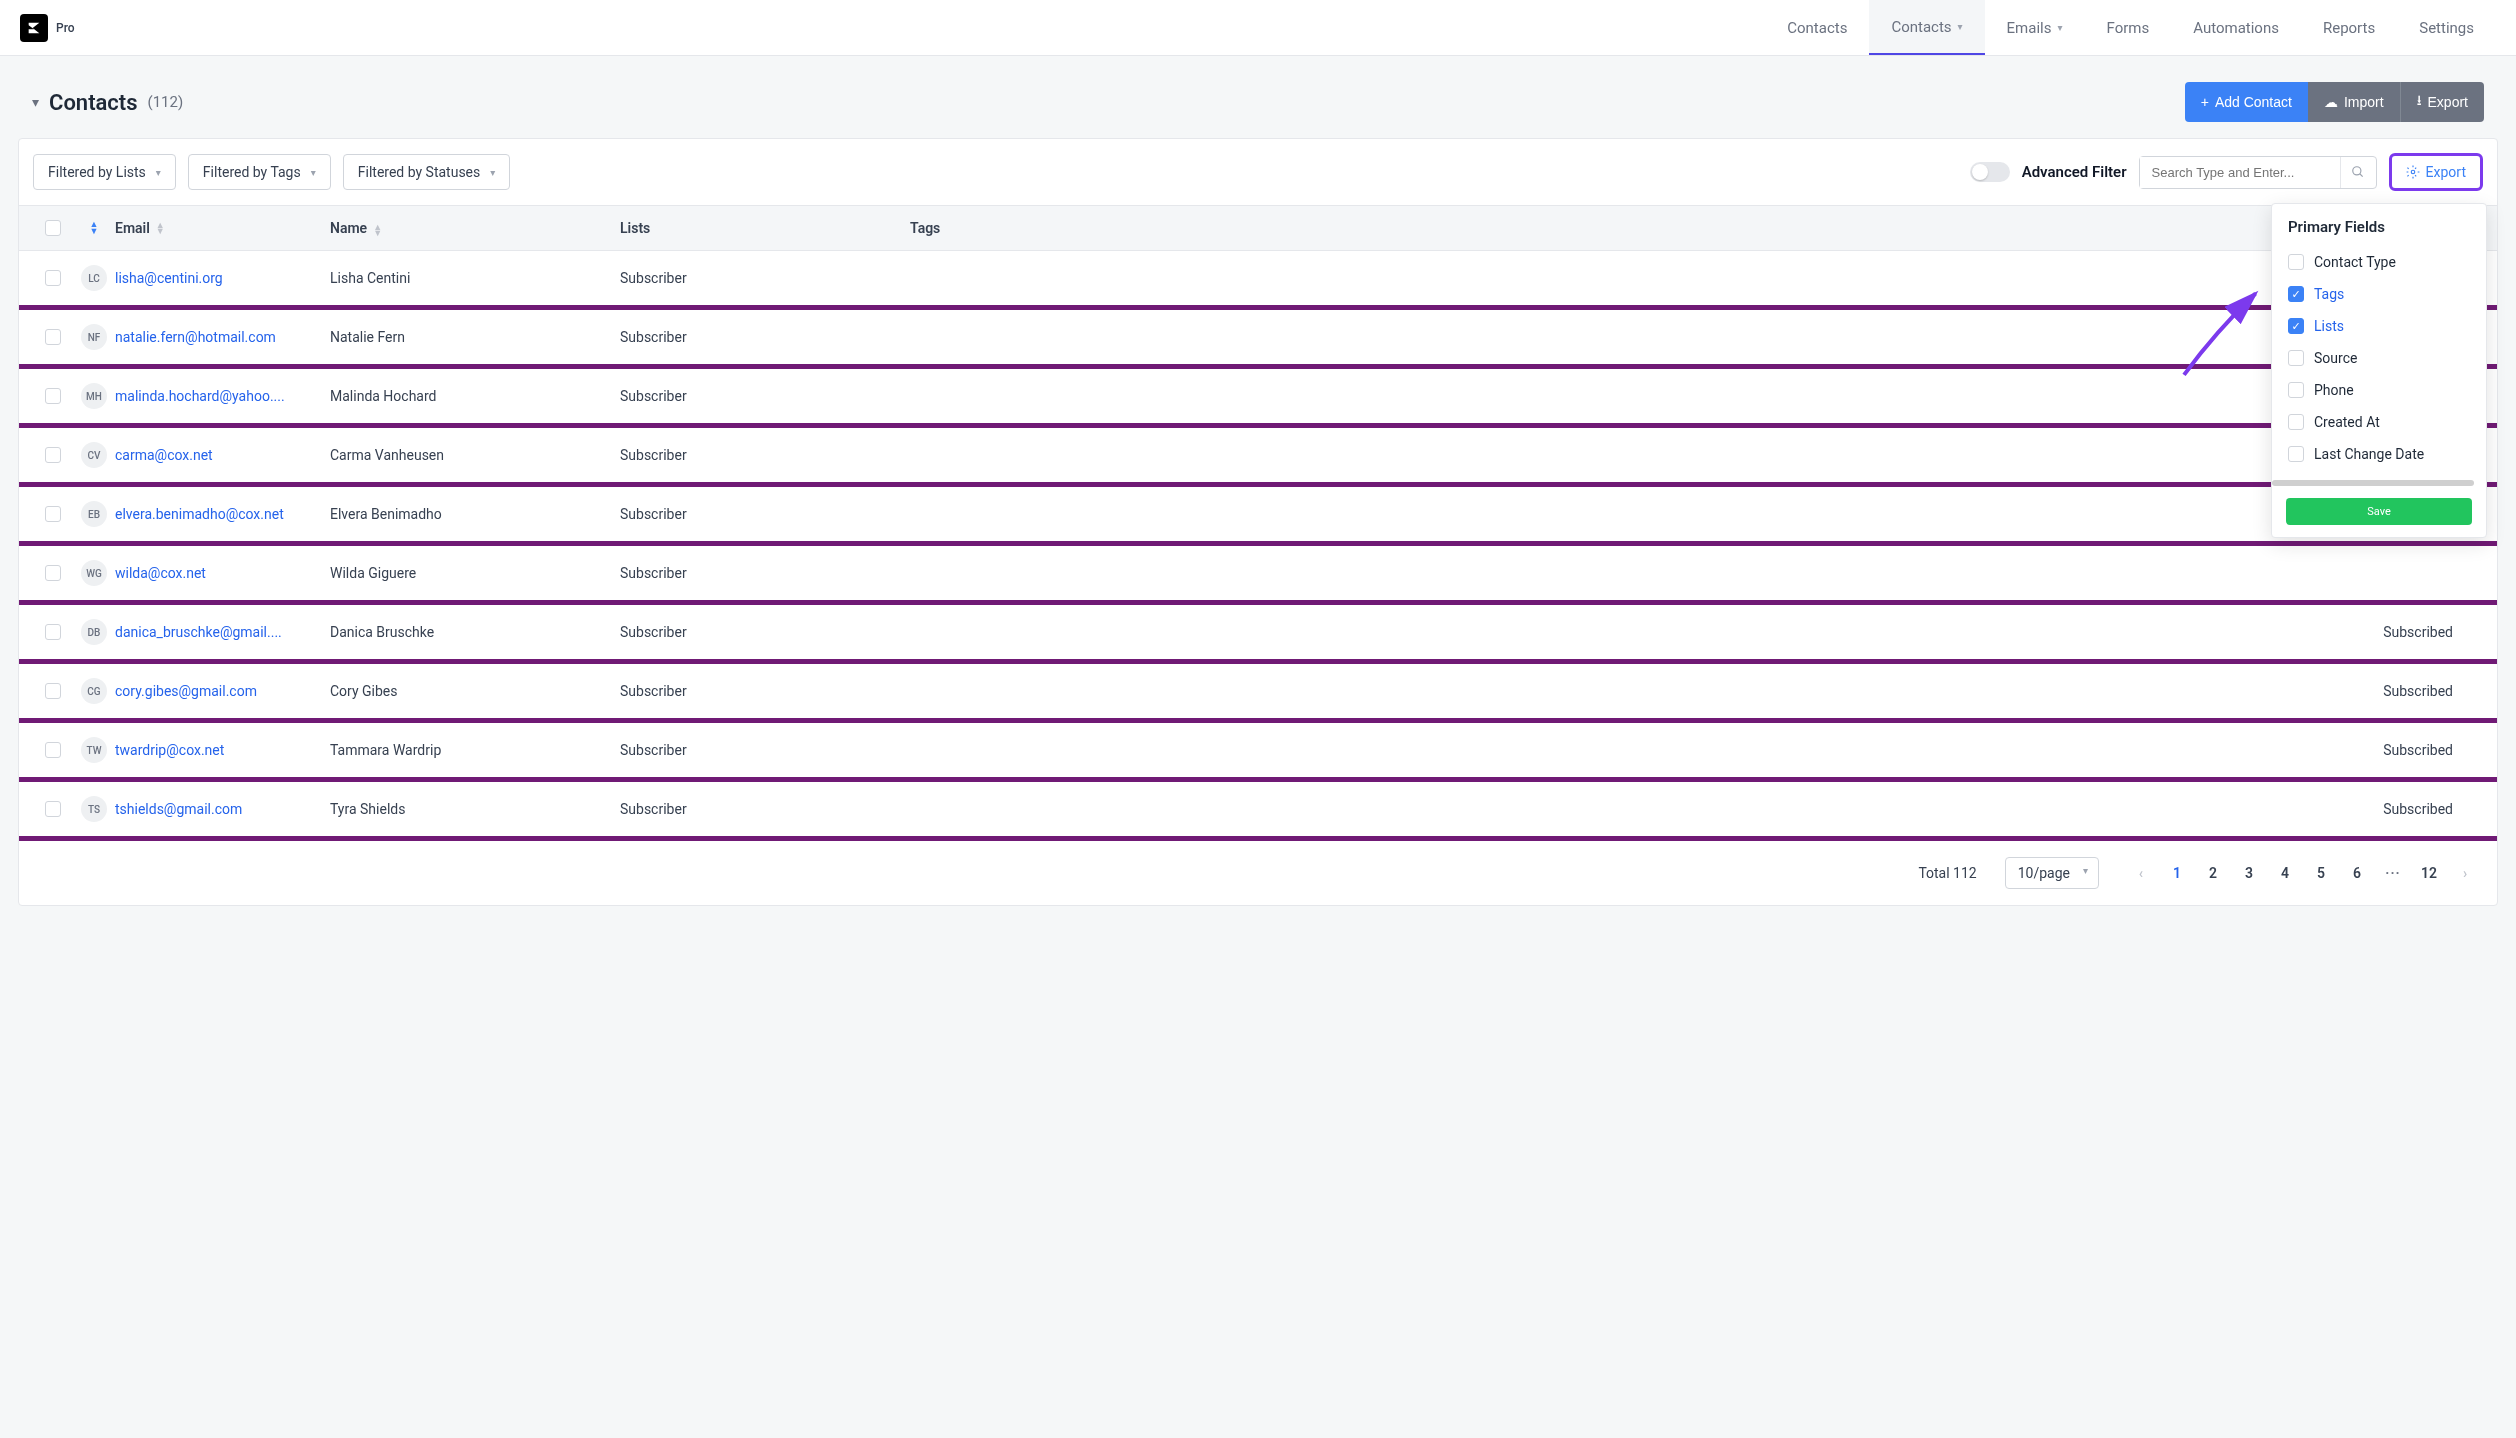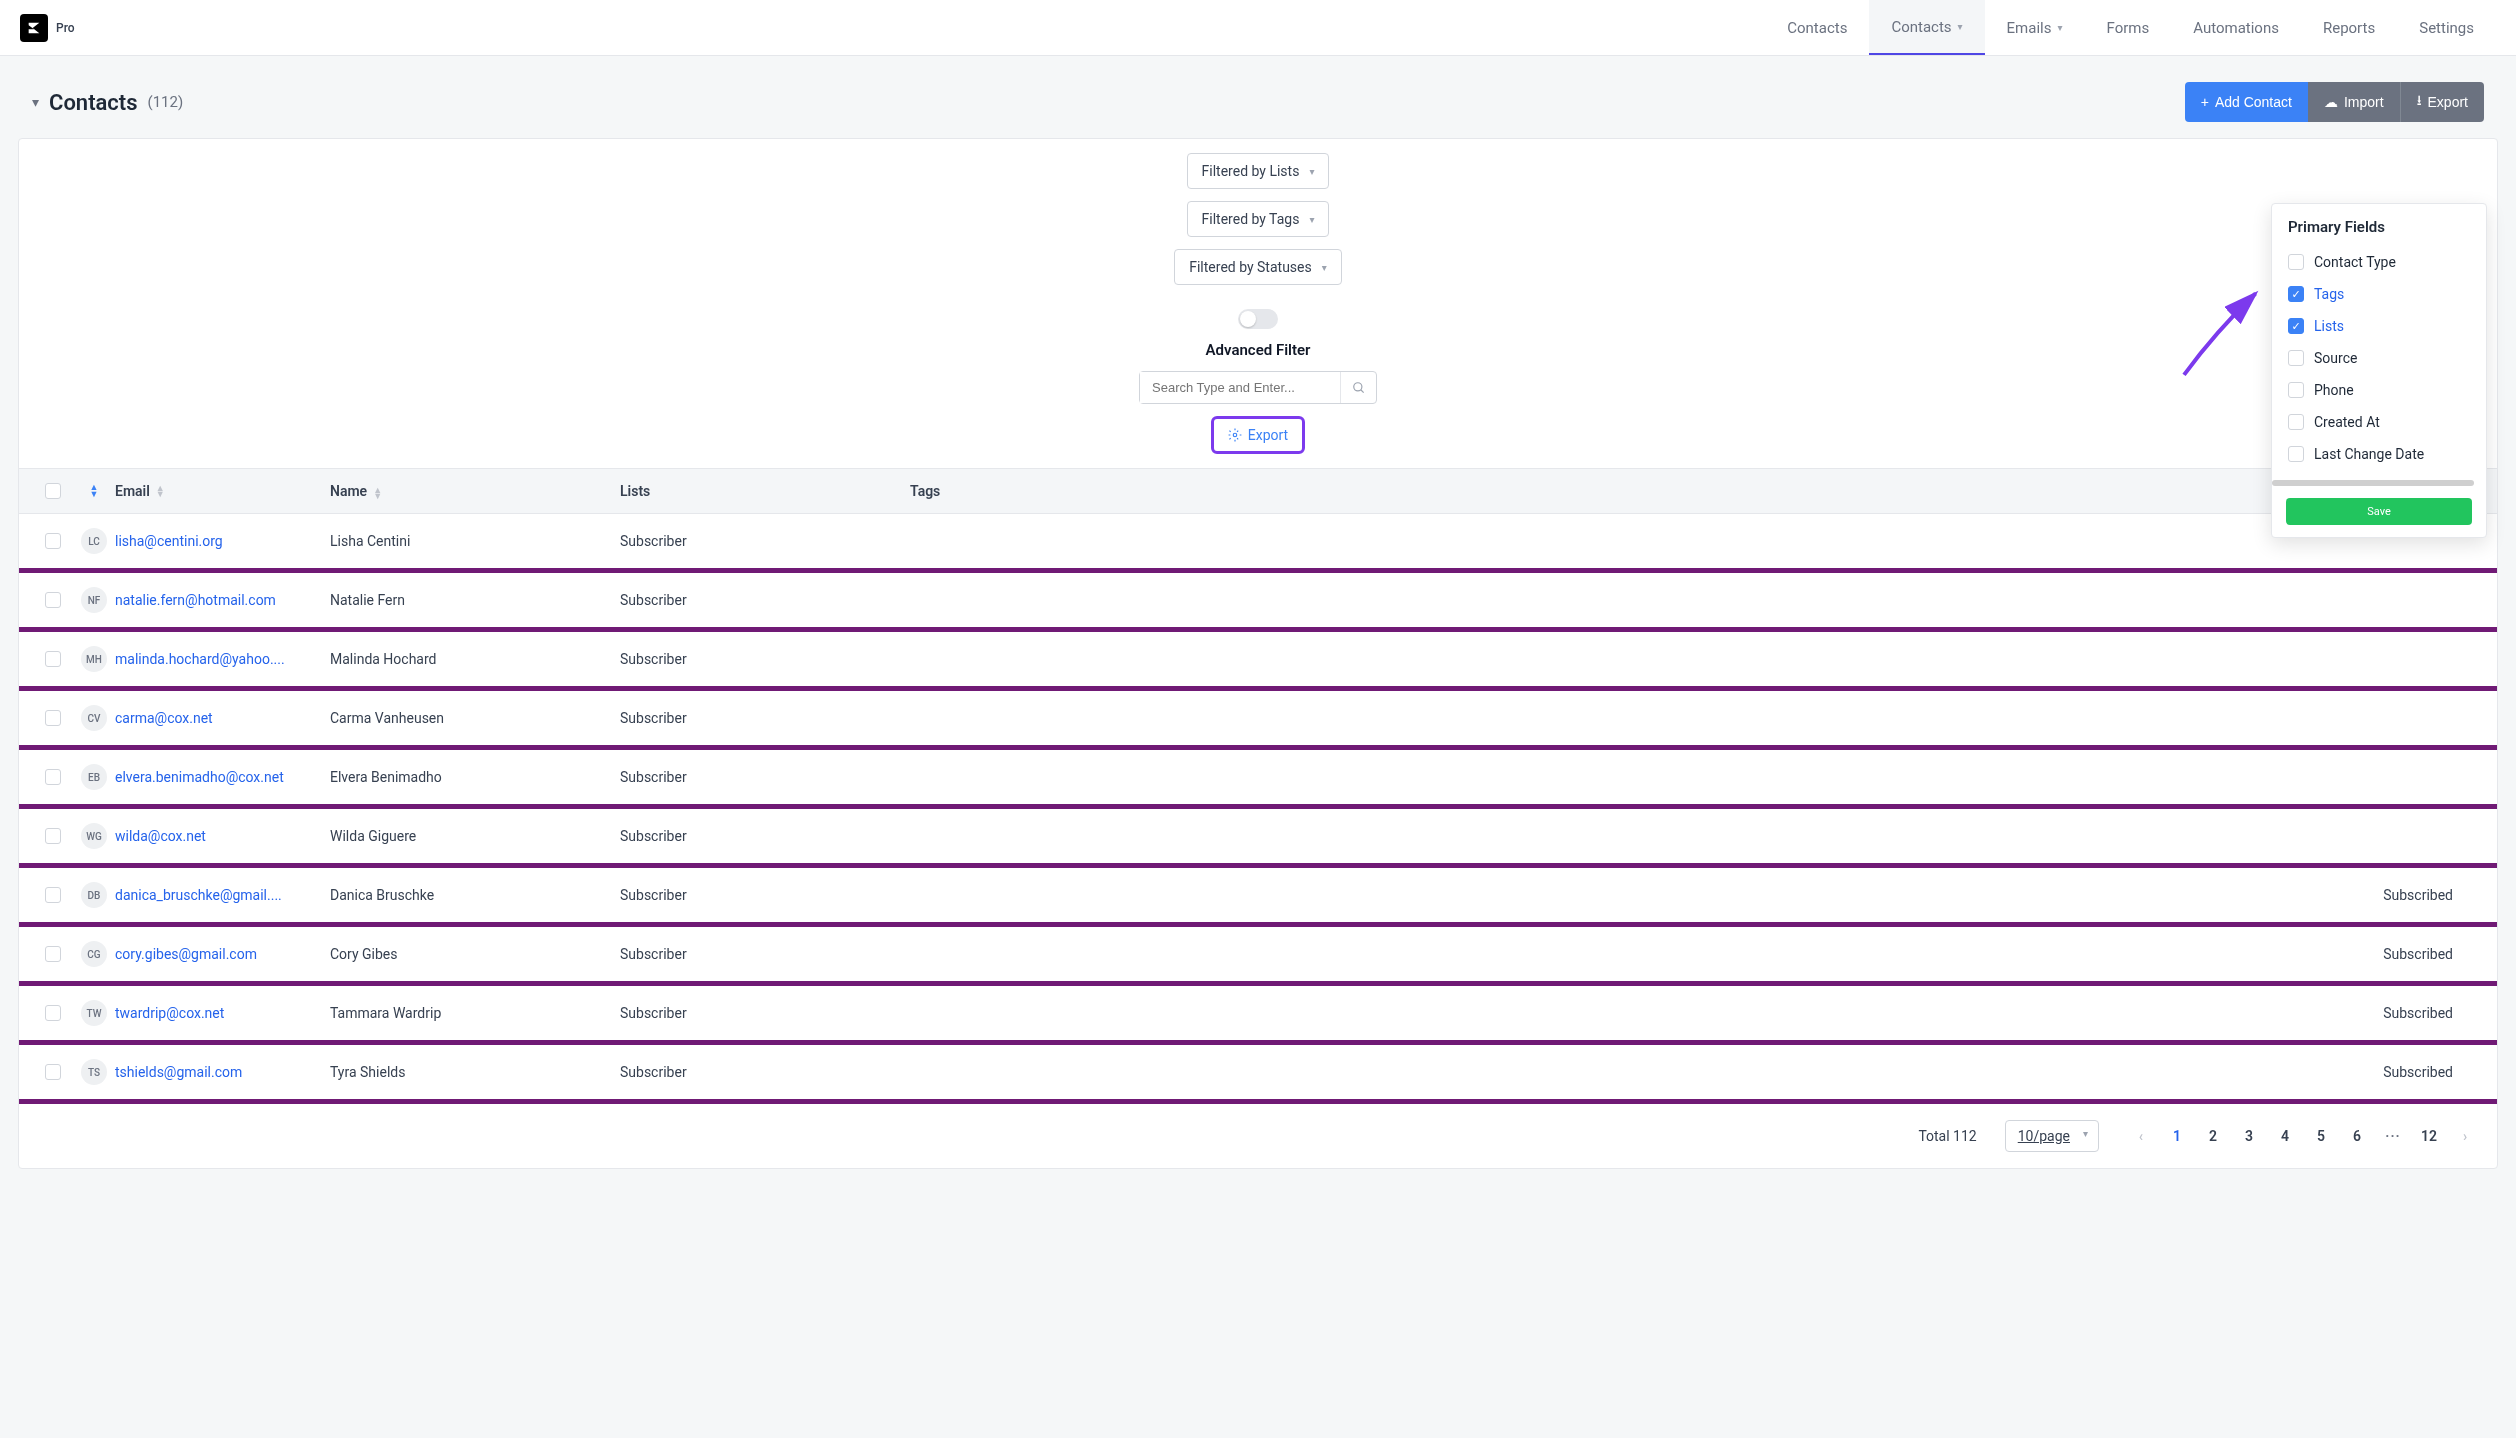--- a/index.html
+++ b/index.html
@@ -20,21 +20,21 @@
 .page-title { font-size: 22px; font-weight: 600; }
 .page-count { color: #6b7280; font-size: 15px; }
 .header-actions { margin-left: auto; display: flex; }
 .btn { display: flex; align-items: center; gap: 6px; padding: 8px 16px; font-size: 14px; cursor: pointer; border: none; }
 .btn-primary { background: #3b82f6; color: #fff; border-radius: 4px 0 0 4px; }
 .btn-gray { background: #6b7280; color: #fff; }
 .btn-gray.mid { border-right: 1px solid #808893; }
 .btn-gray.last { border-radius: 0 4px 4px 0; }
 
 .card { background: #fff; border: 1px solid #e5e7eb; border-radius: 4px; margin-top: 6px; position: relative; }
-.filters { display: flex; align-items: center; padding: 14px 14px; gap: 12px; flex-direction: column; }
+.filters { display: flex; align-items: center; padding: 14px 14px; gap: 12px; }
 .filter-btn { display: flex; align-items: center; gap: 10px; padding: 9px 14px; border: 1px solid #d1d5db; border-radius: 4px; background: #fff; color: #374151; cursor: pointer; font-size: 14px; }
 .spacer { flex: 1; }
 .toggle { width: 40px; height: 20px; background: #e5e7eb; border-radius: 10px; position: relative; cursor: pointer; }
 .toggle::after { content: ''; width: 16px; height: 16px; background: #fff; border-radius: 50%; position: absolute; top: 2px; left: 2px; box-shadow: 0 1px 2px rgba(0,0,0,0.2); }
 .adv-label { font-weight: 600; font-size: 15px; color: #111827; }
 .search-wrap { display: flex; border: 1px solid #d1d5db; border-radius: 4px; }
 .search-input { border: none; padding: 8px 12px; width: 200px; outline: none; font-size: 13px; }
 .search-btn { width: 36px; display: flex; align-items: center; justify-content: center; border-left: 1px solid #e5e7eb; color: #9ca3af; cursor: pointer; }
 .columns-btn { display: flex; align-items: center; gap: 6px; padding: 8px 14px; border: 3px solid #7c3aed; border-radius: 6px; color: #3b82f6; cursor: pointer; font-size: 14px; }
 .gear { width: 14px; height: 14px; }
@@ -63,21 +63,21 @@
 .dd-check { width: 16px; height: 16px; border: 1px solid #d1d5db; border-radius: 3px; display: flex; align-items: center; justify-content: center; }
 .dd-check.on { background: #3b82f6; border-color: #3b82f6; color: #fff; font-size: 11px; }
 .dd-item.on .dd-label { color: #2563eb; }
 .dd-scrollbar { height: 6px; background: #cfcfcf; border-radius: 3px; margin: 10px 12px 0 0; margin-left: 0; }
 .dd-save { margin: 12px 14px 0; background: #22c55e; color: #fff; text-align: center; padding: 7px; border-radius: 4px; cursor: pointer; font-size: 11px; }
 
 .arrow-annot { position: absolute; top: 160px; right: 218px; color: #7c3aed; font-size: 38px; transform: rotate(-20deg); pointer-events: none; }
 
 .footer { display: flex; align-items: center; padding: 16px 18px; gap: 28px; justify-content: flex-end; font-size: 14px; color: #374151; }
 .total { color: #374151; }
-.page-size { border: 1px solid #d1d5db; border-radius: 4px; padding: 7px 28px 7px 12px; position: relative; cursor: pointer; text-decoration: underline; }
+.page-size { border: 1px solid #d1d5db; border-radius: 4px; padding: 7px 28px 7px 12px; position: relative; cursor: pointer; }
 .page-size::after { content: '▾'; position: absolute; right: 10px; color: #9ca3af; font-size: 10px; }
 .pager { display: flex; gap: 8px; align-items: center; }
 .page-btn { width: 28px; height: 28px; display: flex; align-items: center; justify-content: center; cursor: pointer; border-radius: 3px; font-weight: 600; }
 .page-btn.nav { color: #c0c4cc; }
 .page-btn.active { color: #2563eb; }
 .page-btn.dots { color: #6b7280; letter-spacing: 1px; }
 </style>
 </head>
 <body>
 

